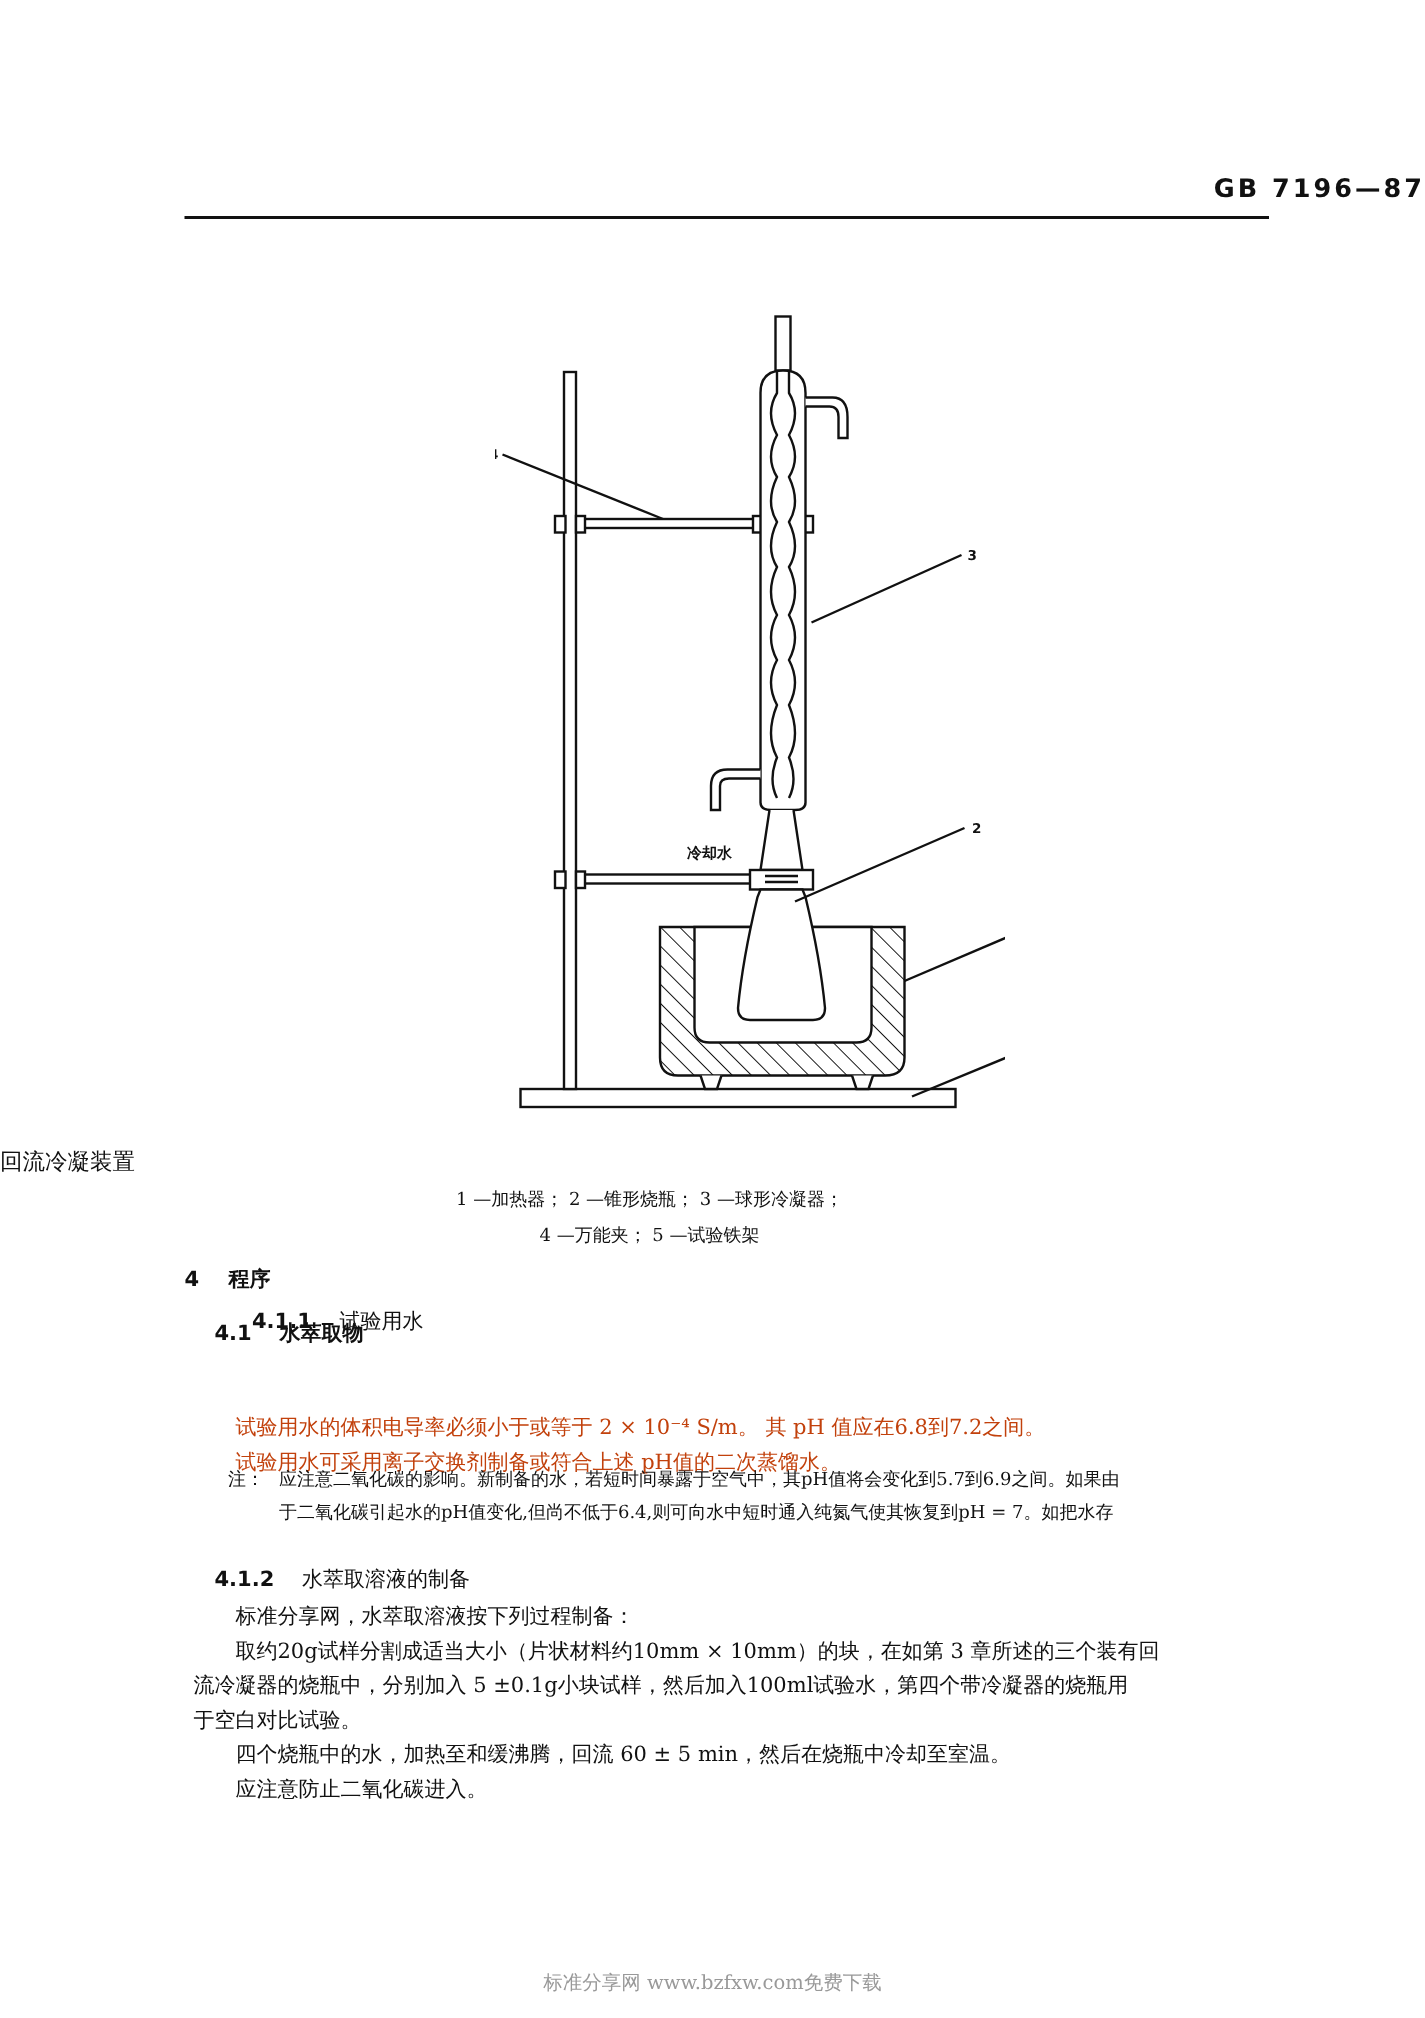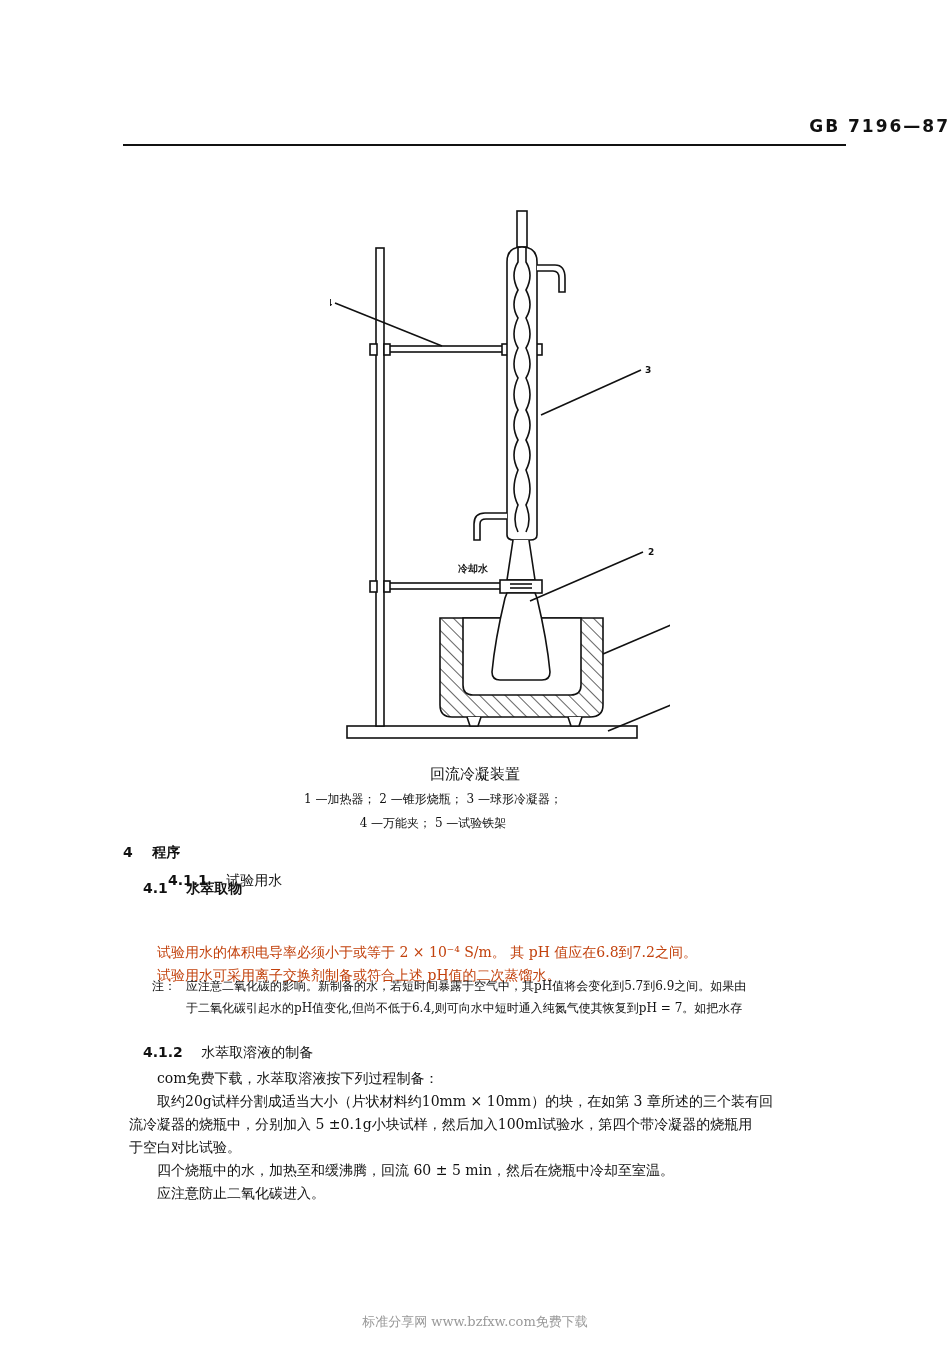--- a/index.html
+++ b/index.html
@@ -11,21 +11,21 @@
     position: absolute; top: 116px; left: 0; width: 950px; text-align: right;
     font-family: "DejaVu Sans", "Liberation Sans", sans-serif;
     font-weight: bold; font-size: 17px; letter-spacing: 2px;
   }
   .header-rule {
     position: absolute; top: 144px; left: 123px; width: 723px; height: 0;
     border-top: 2px solid #111;
   }
   .figure { position: absolute; left: 330px; top: 200px; width: 340px; height: 560px; }
   .fig-title {
-    position: absolute; top: 765px; left: 0; width: 950px; text-align: center;
+    position: absolute; top: 765px; left: 0; width: 950px; text-align: left;
     font-size: 15px;
   }
   .fig-legend {
     position: absolute; left: 0; width: 866px; text-align: center; font-size: 12px;
   }
   .legend-1 { top: 791px; }
   .legend-2 { top: 815px; }
   .h1 {
     position: absolute; left: 123px; top: 844px; font-size: 14px; font-weight: bold;
     font-family: "DejaVu Sans", "Liberation Sans", sans-serif;
@@ -153,21 +153,21 @@
   <span class="body">应注意二氧化碳的影响。新制备的水，若短时间暴露于空气中，其pH值将会变化到5.7到6.9之间。如果由</span>
   <span class="body">于二氧化碳引起水的pH值变化,但尚不低于6.4,则可向水中短时通入纯氮气使其恢复到pH = 7。如把水存</span>
 </div>
 
 <div class="h2 h-412">
   <span class="num">4.1.2</span>
   <span>水萃取溶液的制备</span>
 </div>
 
 <div class="block412">
-  <p class="indent">com免费下载，水萃取溶液按下列过程制备：</p>
+  <p class="indent">标准分享网，水萃取溶液按下列过程制备：</p>
   <p class="indent">取约20g试样分割成适当大小（片状材料约10mm × 10mm）的块，在如第 3 章所述的三个装有回</p>
   <p style="margin-left:-14px;">流冷凝器的烧瓶中，分别加入 5 ±0.1g小块试样，然后加入100ml试验水，第四个带冷凝器的烧瓶用</p>
   <p style="margin-left:-14px;">于空白对比试验。</p>
   <p class="indent">四个烧瓶中的水，加热至和缓沸腾，回流 60 ± 5 min，然后在烧瓶中冷却至室温。</p>
   <p class="indent">应注意防止二氧化碳进入。</p>
 </div>
 
 <div class="watermark">标准分享网 www.bzfxw.com免费下载</div>
 
 </body></html>

